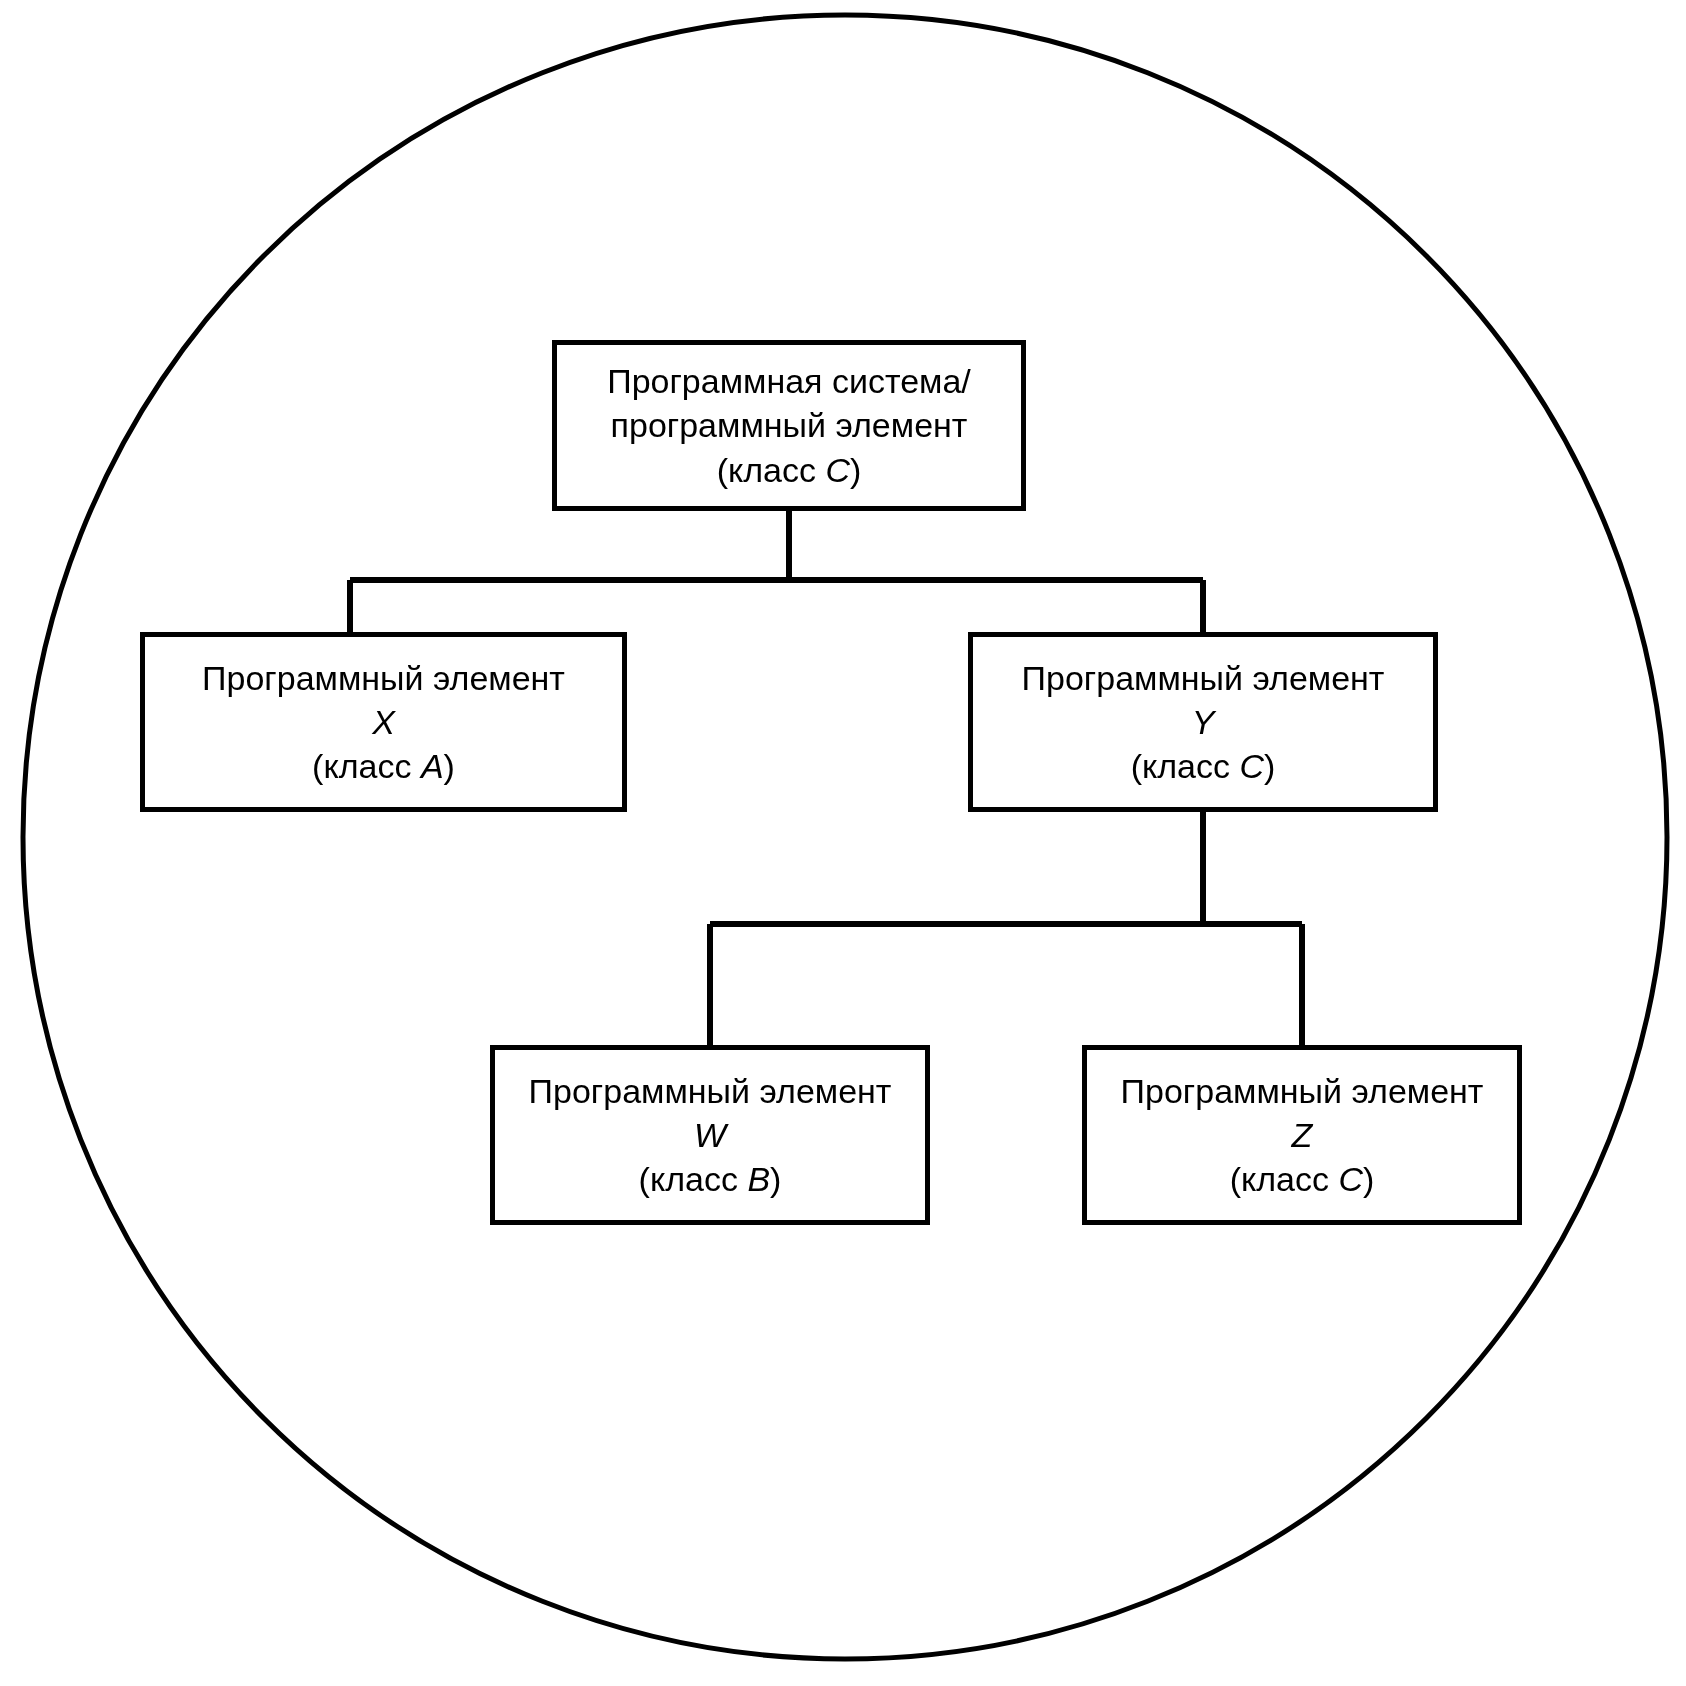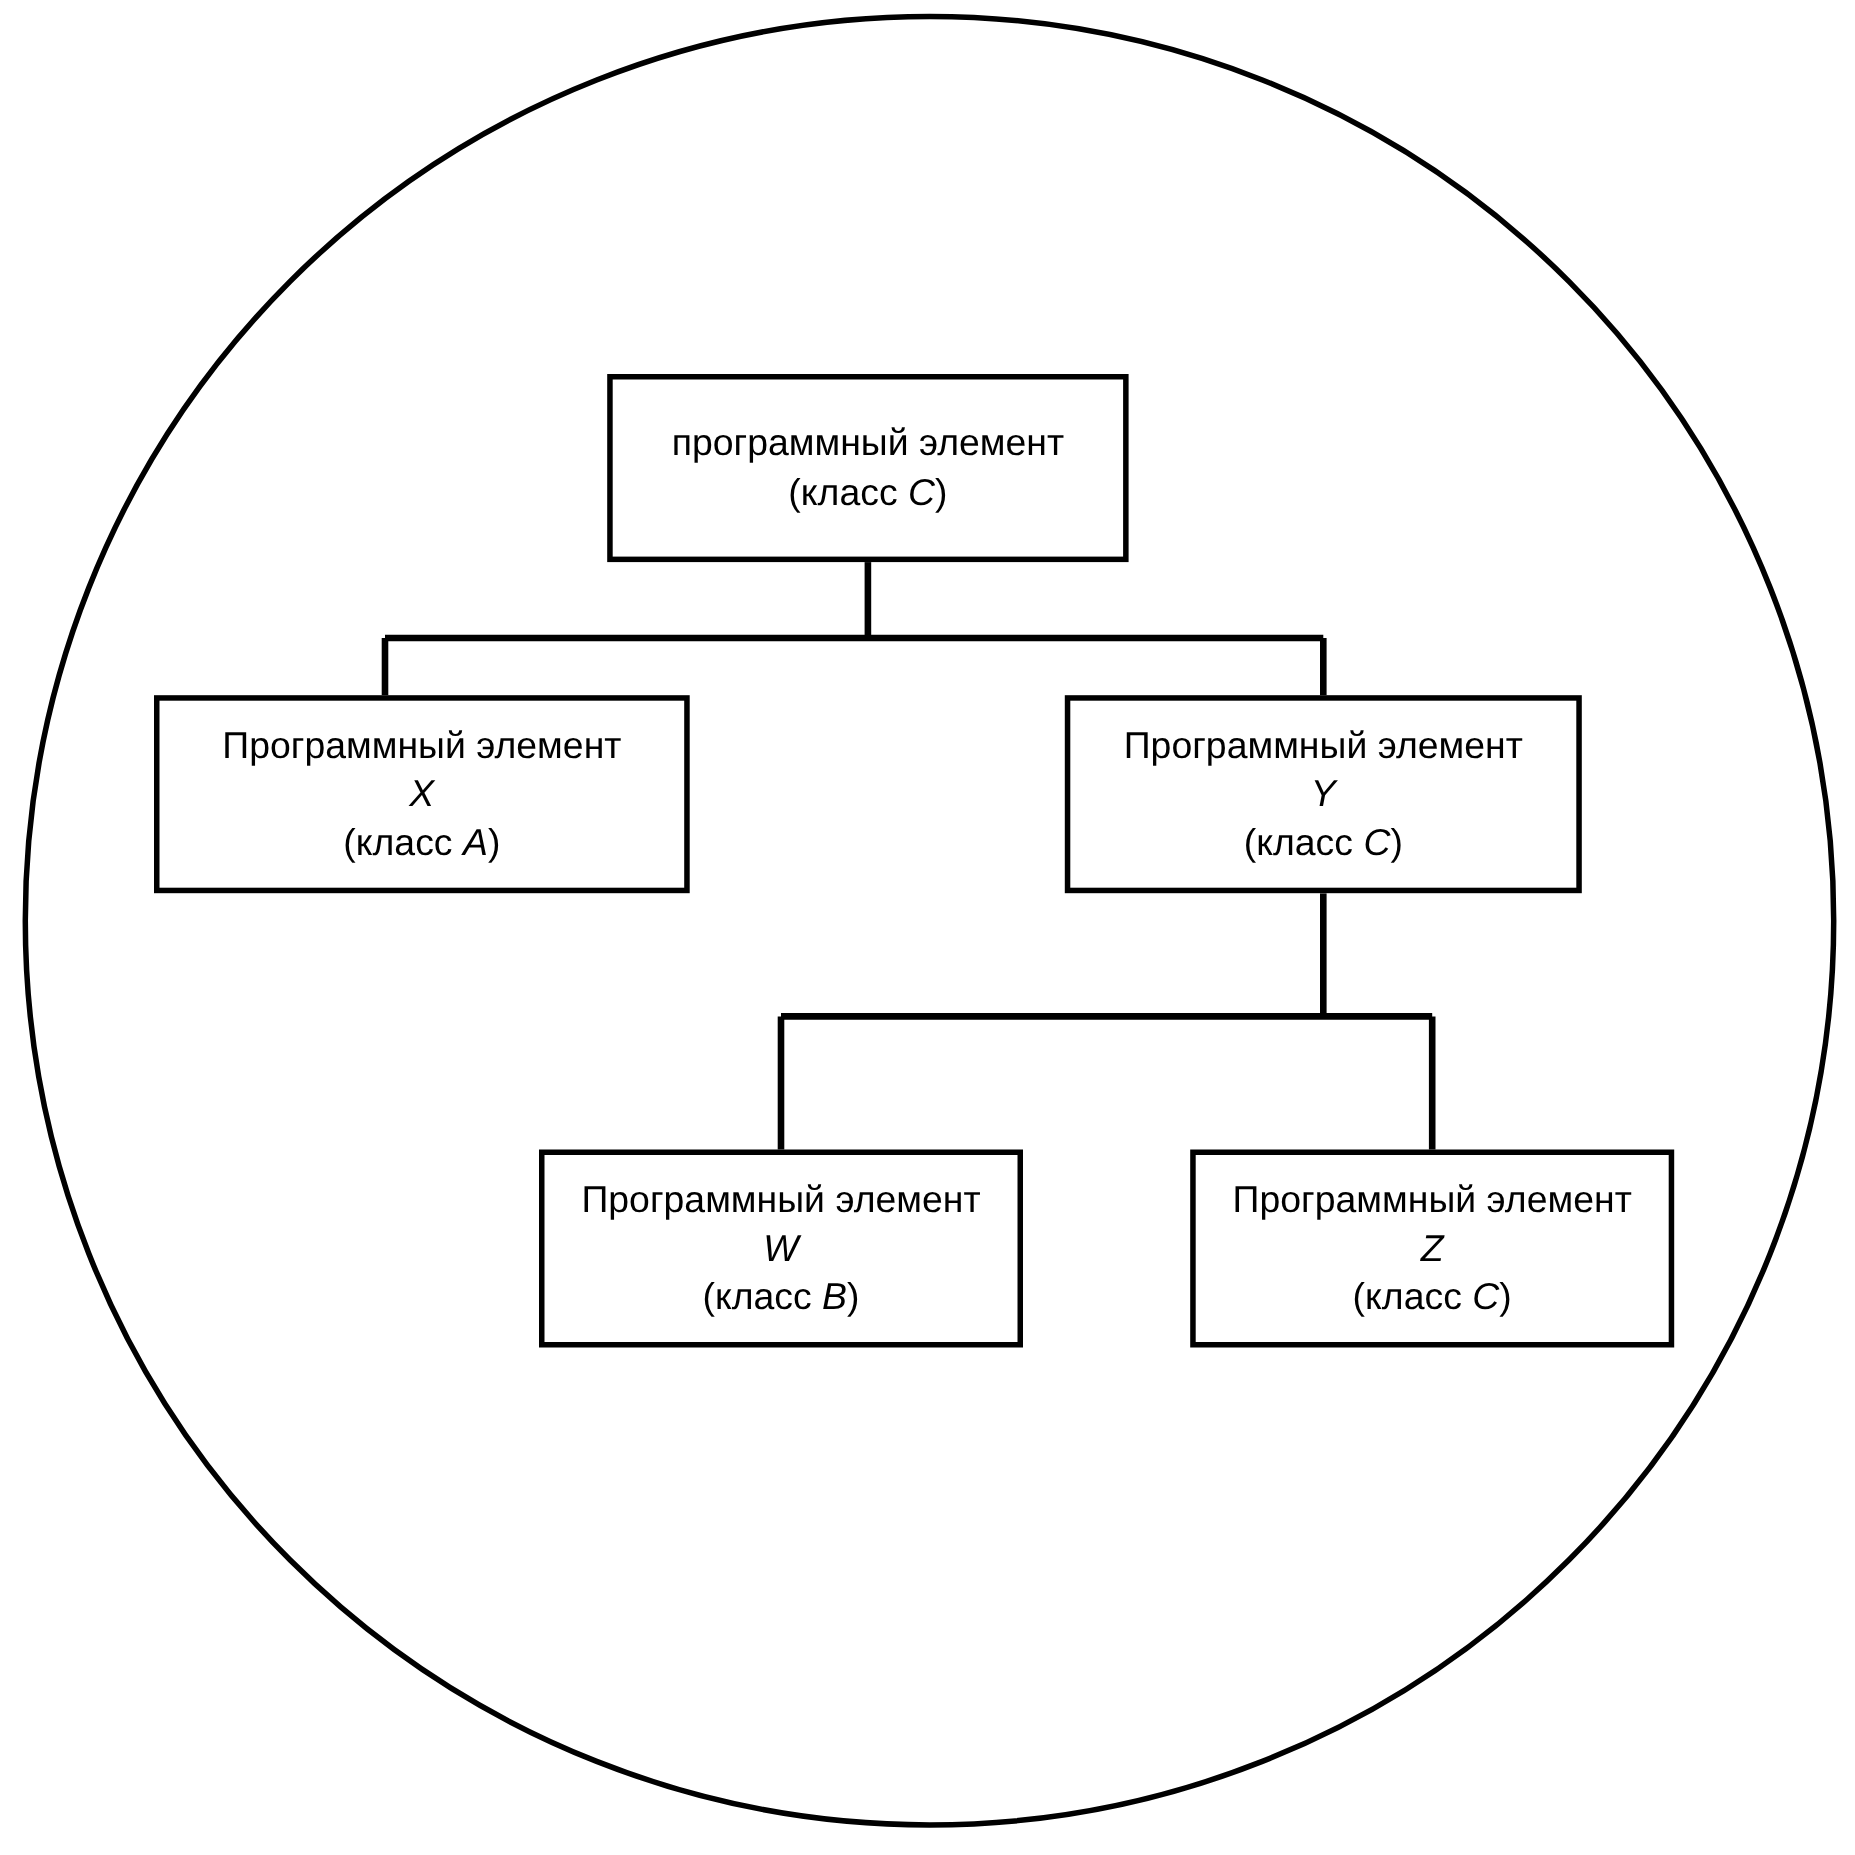--- a/index.html
+++ b/index.html
@@ -62,20 +62,21 @@
 
   <svg id="diagram-svg" viewBox="0 0 1686 1686">
     <circle cx="845" cy="837" r="822" fill="#ffffff" stroke="#000000" stroke-width="5"></circle>
 
     <path d="M 789 511 L 789 580 M 350 580 L 1203 580 M 350 580 L 350 634 M 1203 580 L 1203 634" fill="none" stroke="#000000" stroke-width="6"></path>
 
     <path d="M 1203 812 L 1203 924 M 710 924 L 1302 924 M 710 924 L 710 1047 M 1302 924 L 1302 1047" fill="none" stroke="#000000" stroke-width="6"></path>
   </svg>
 
   <div class="node-box" id="node-root">
+    <span class="node-line">Программная система/</span>
     <span class="node-line">программный элемент</span>
     <span class="node-line">(класс <em>C</em>)</span>
   </div>
 
   <div class="node-box" id="node-x">
     <span class="node-line">Программный элемент</span>
     <span class="node-line"><em>X</em></span>
     <span class="node-line">(класс <em>A</em>)</span>
   </div>
 

